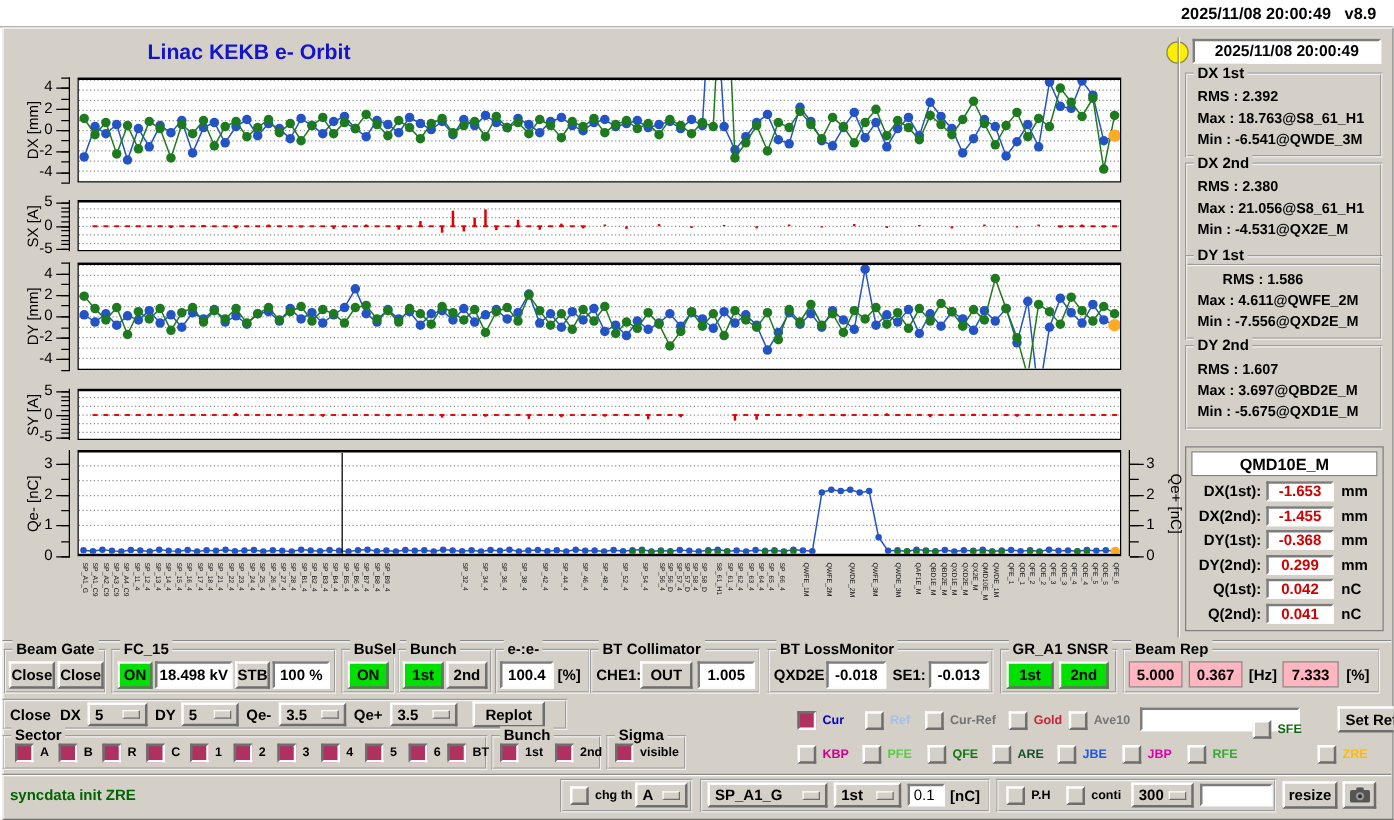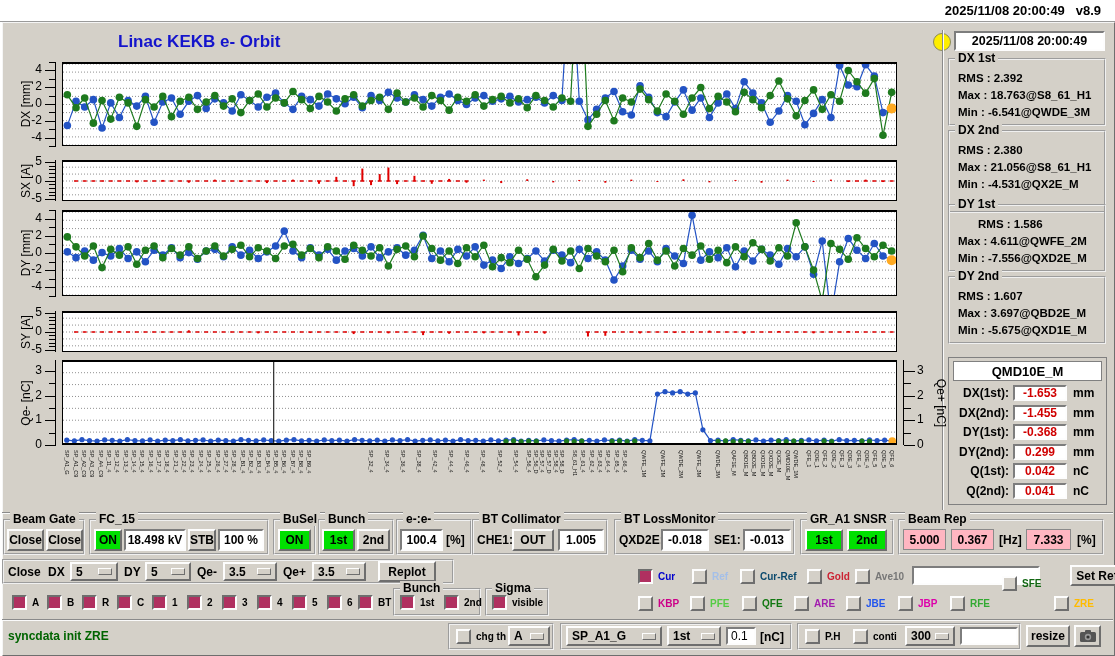--- a/index.html
+++ b/index.html
@@ -1179,20 +1179,23 @@
     <span>3.5</span>
       <span class="dd-ind"></span>
   </div>
   <span class="abs lbl" style="left:283px;top:565px;">Qe+</span>
   <div class="abs dd" style="left:312px;top:562px;width:54px;height:19px;">
     <span>3.5</span>
       <span class="dd-ind"></span>
   </div>
   <div class="abs btn" style="left:378px;top:561px;width:58px;height:21px;">Replot</div>
 
+  <div class="abs grp" style="left:2px;top:588px;width:388px;height:28px;">
+    <span class="grp-label">Sector</span>
+  </div>
   <div class="abs grp" style="left:393px;top:588px;width:88px;height:28px;">
     <span class="grp-label">Bunch</span>
   </div>
   <div class="abs grp" style="left:485px;top:588px;width:64px;height:28px;">
     <span class="grp-label">Sigma</span>
   </div>
 
   <input class="abs entry left" style="left: 912px; top: 566px; width: 128px; height: 19px;" value="">
   <div class="abs btn" style="left:1045px;top:565px;width:54px;height:21px;margin-left:25px;">Set Ref</div>
 
@@ -1304,21 +1307,21 @@
     <div class="ckwrap" style="left:638px;top:569px;">
       <span class="cb on"></span>
       <span class="t" style="color: rgb(0, 0, 204);">Cur</span>
     </div>
     <div class="ckwrap" style="left:692px;top:569px;">
       <span class="cb"></span>
       <span class="t" style="color: rgb(164, 191, 232);">Ref</span>
     </div>
     <div class="ckwrap" style="left:740px;top:569px;">
       <span class="cb"></span>
-      <span class="t" style="color: #0c4a6e;">Cur-Ref</span>
+      <span class="t" style="color: #737373;">Cur-Ref</span>
     </div>
     <div class="ckwrap" style="left:807px;top:569px;">
       <span class="cb"></span>
       <span class="t" style="color: rgb(204, 34, 51);">Gold</span>
     </div>
     <div class="ckwrap" style="left:855px;top:569px;">
       <span class="cb"></span>
       <span class="t" style="color: rgb(119, 119, 119);">Ave10</span>
     </div>
     <div class="ckwrap" style="left:638px;top:596px;">
@@ -1328,21 +1331,21 @@
     <div class="ckwrap" style="left:690px;top:596px;">
       <span class="cb"></span>
       <span class="t" style="color: rgb(85, 204, 68);">PFE</span>
     </div>
     <div class="ckwrap" style="left:742px;top:596px;">
       <span class="cb"></span>
       <span class="t" style="color: rgb(17, 119, 17);">QFE</span>
     </div>
     <div class="ckwrap" style="left:794px;top:596px;">
       <span class="cb"></span>
-      <span class="t" style="color: #a21caf;">ARE</span>
+      <span class="t" style="color: #14532d;">ARE</span>
     </div>
     <div class="ckwrap" style="left:846px;top:596px;">
       <span class="cb"></span>
       <span class="t" style="color: rgb(34, 85, 238);">JBE</span>
     </div>
     <div class="ckwrap" style="left:898px;top:596px;">
       <span class="cb"></span>
       <span class="t" style="color: rgb(221, 0, 170);">JBP</span>
     </div>
     <div class="ckwrap" style="left:950px;top:596px;">

